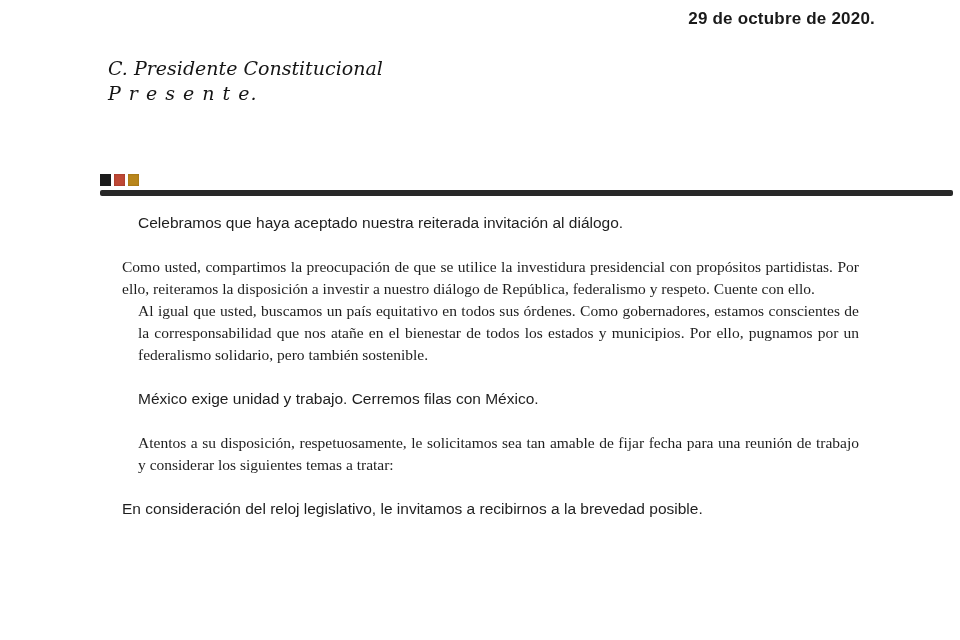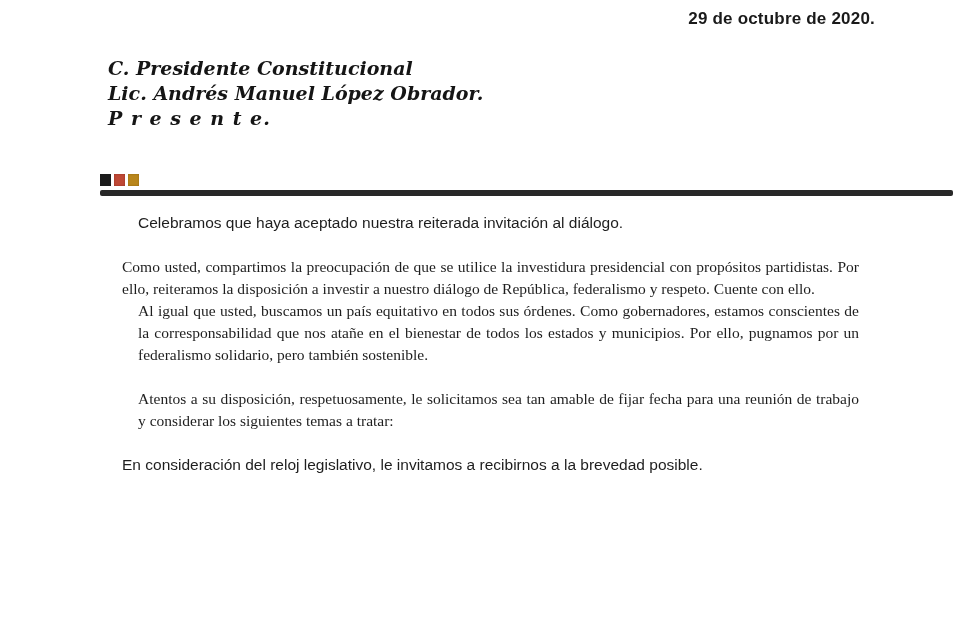--- a/index.html
+++ b/index.html
@@ -12,21 +12,21 @@
   }
   .date {
     position:absolute; top:9px; left:0; width:875px;
     text-align:right;
     font-weight:bold; font-size:17px; color:#1a1a1a;
     letter-spacing:0.2px;
   }
   .addressee {
     position:absolute; left:108px; top:56px;
     font-family:"DejaVu Serif", serif;
-    font-style:italic; font-weight:bold;
+    font-style:italic; font-weight:normal;
     font-size:19px; line-height:25px;
     color:#151515;
   }
   .addressee .presente { letter-spacing:1px; }
   .squares {
     position:absolute; left:100px; top:174px;
     display:flex; gap:3px;
   }
   .sq { width:11px; height:12px; display:inline-block; }
   .sq-black { background:#1c1c1c; }
@@ -53,39 +53,39 @@
 </style>
 </head>
 <body>
 
 <div class="page">
 
   <div class="date">29 de octubre de 2020.</div>
 
   <div class="addressee">
     <div>C. Presidente Constitucional</div>
-    <div>Lic. Andrés Manuel López Obrador.</div>
     <div class="presente">P r e s e n t e.</div>
   </div>
 
   <div class="squares">
     <span class="sq sq-black"></span>
     <span class="sq sq-red"></span>
     <span class="sq sq-gold"></span>
   </div>
 
   <div class="rule"></div>
 
   <div class="body">
     <p class="p gap">Celebramos que haya aceptado nuestra reiterada invitación al diálogo.</p>
 
     <p class="p just">Como usted, compartimos la preocupación de que se utilice la investidura presidencial con propósitos partidistas. Por ello, reiteramos la disposición a investir a nuestro diálogo de República, federalismo y respeto. Cuente con ello.</p>
 
     <p class="p just gap">Al igual que usted, buscamos un país equitativo en todos sus órdenes. Como gobernadores, estamos conscientes de la corresponsabilidad que nos atañe en el bienestar de todos los estados y municipios. Por ello, pugnamos por un federalismo solidario, pero también sostenible.</p>
 
+    <p class="p gap">México exige unidad y trabajo. Cerremos filas con México.</p>
 
     <p class="p just gap">Atentos a su disposición, respetuosamente, le solicitamos sea tan amable de fijar fecha para una reunión de trabajo y considerar los siguientes temas a tratar:</p>
 
 
     <p class="p">En consideración del reloj legislativo, le invitamos a recibirnos a la brevedad posible.</p>
   </div>
 
 </div>
 
 </body></html>

